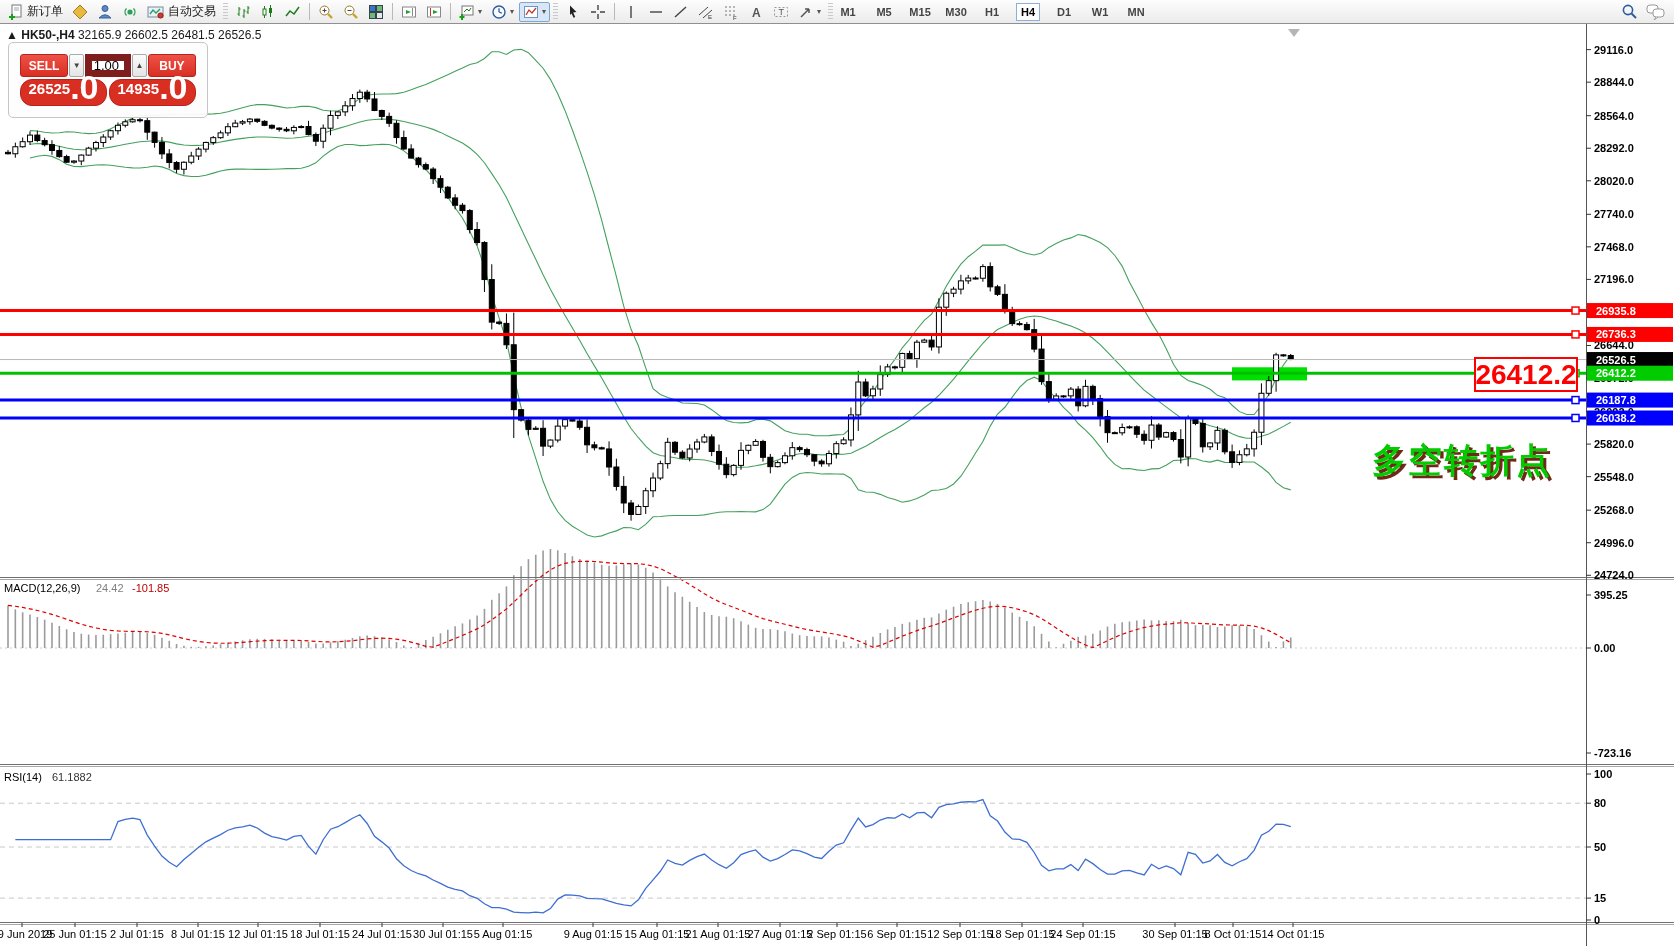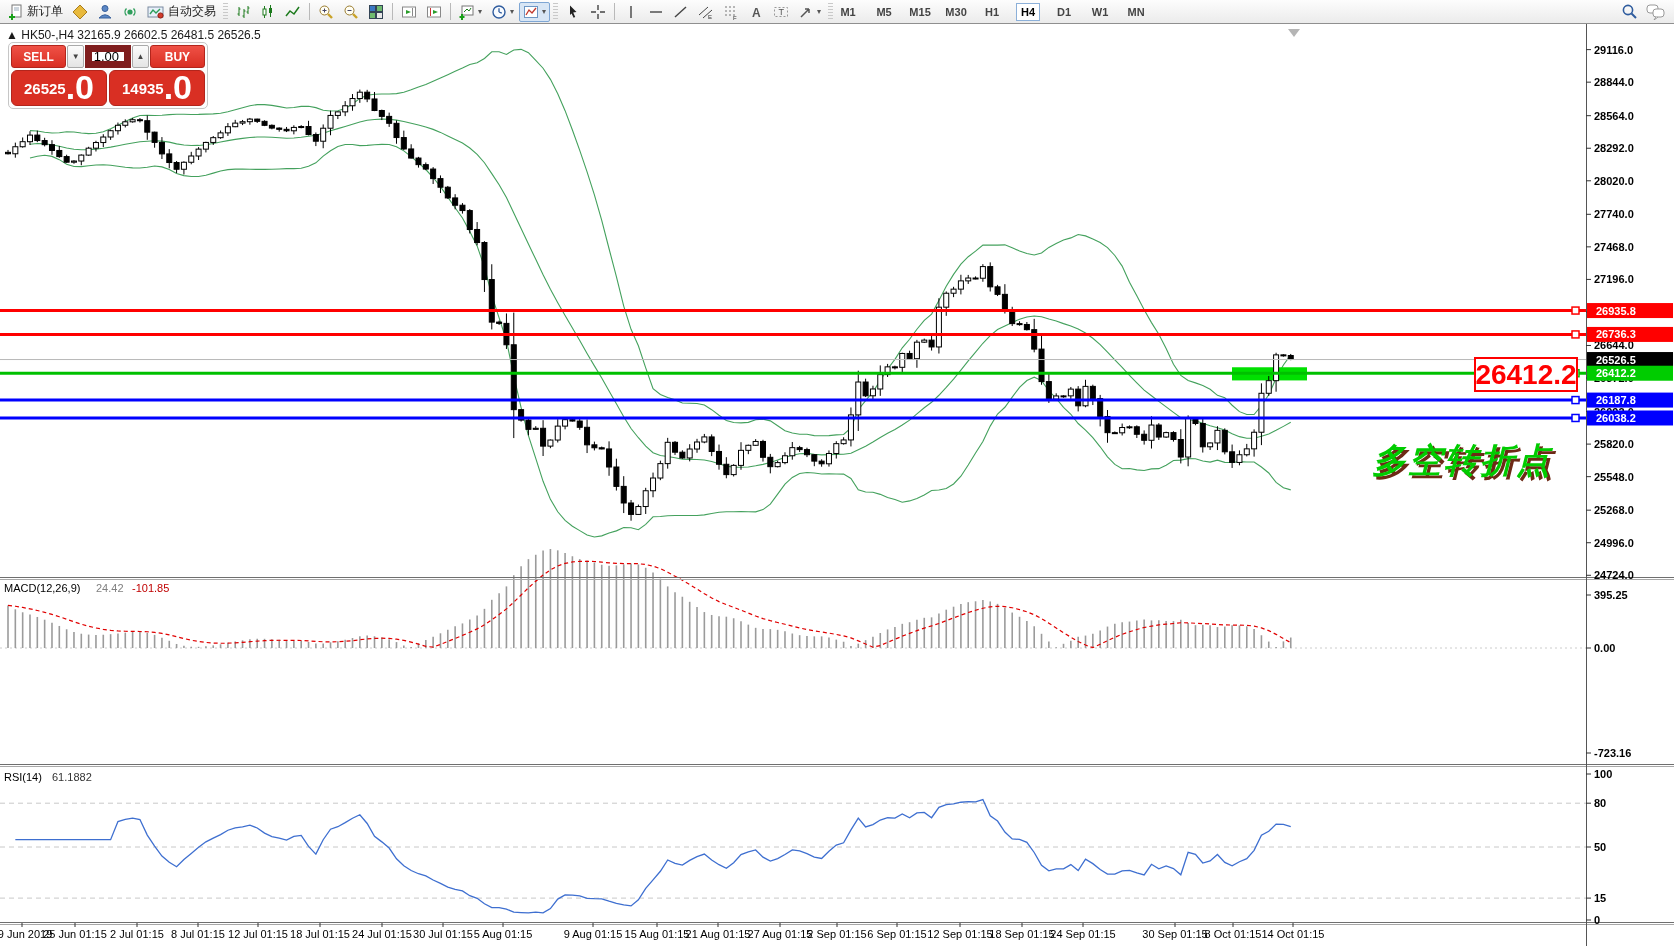--- a/index.html
+++ b/index.html
@@ -21,45 +21,45 @@
             font-size:11px; font-weight:bold; color:#444; font-family:"Liberation Sans",sans-serif; }
   .tf-btn.active { border:1px solid #8cb0d9; background:#fff; color:#000; }
   .tb-right { margin-left:auto; display:flex; align-items:center; }
   .cjk { font-size:12px; }
 
   
   .chart-wrap { position:relative; width:1674px; height:922px; background:#fff; }
   #chart { position:absolute; left:0; top:0; }
 
   .sym-header { position:absolute; left:6px; top:4px; font-size:12px; color:#1a1a1a; z-index:5; }
-  .sym-header b { font-weight:normal; }
+  .sym-header b { font-weight:bold; }
 
   
   .octr { position:absolute; left:8px; top:18px; width:200px; z-index:6;
-          border:1px solid #c6c6c6; border-radius:5px; padding:2px; background:rgba(253,253,253,.95); }
+          border:1px solid #c6c6c6; border-radius:5px; padding:11px; background:rgba(253,253,253,.95); }
   .octr-top { display:flex; height:23px; gap:1px; }
   .sell-btn,.buy-btn { width:56px; color:#fff; font-weight:bold; font-size:12px;
           background:linear-gradient(#ef5146,#d92f23); border:1px solid #b3251c; border-radius:3px;
           font-family:"Liberation Sans",sans-serif; }
   .vol-dec,.vol-inc { width:17px; background:linear-gradient(#fcfcfc,#e4e4e4); border:1px solid #aaa;
           font-size:8px; color:#444; border-radius:2px; }
   .vol { width:46px; border:7px solid #7f1d1d; text-align:right; padding-right:5px; font-size:13px;
          font-family:"Liberation Sans",sans-serif; }
   .octr-prices { display:flex; gap:2px; margin-top:2px; }
-  .price-block { flex:1; height:36px; background:#d92f23; border:1px solid #b3251c; border-radius:6px;
+  .price-block { flex:1; height:27px; background:#d92f23; border:1px solid #b3251c; border-radius:12px;
                  color:#fff; display:flex; align-items:flex-end; justify-content:center; padding-bottom:1px; }
   .p-small { font-size:15px; font-weight:bold; line-height:30px; }
   .p-big   { font-size:34px; font-weight:bold; line-height:34px; }
 
   
   .note-box { position:absolute; left:1474px; top:333px; width:104px; height:35px; z-index:4;
               border:2px solid #f00; background:#fff; color:#f00; font-size:28px; font-weight:bold;
               display:flex; align-items:center; justify-content:center; }
   .cn-text { position:absolute; left:1372px; top:414px; z-index:4; font-size:34px; font-weight:bold;
-             color:#00cc00; letter-spacing:2px; text-shadow:3px 3px 0 #6e2a16;font-style:italic; }
+             color:#00cc00; letter-spacing:2px; text-shadow:3px 3px 0 #6e2a16; }
 
   .shift-marker { position:absolute; left:1288px; top:5px; width:0; height:0; z-index:3;
                   border-left:6px solid transparent; border-right:6px solid transparent;
                   border-top:8px solid #b5b5b5; }
   svg text { font-family:"Liberation Sans",sans-serif; }
 </style>
 </head>
 <body>
 
 <div class="toolbar">

